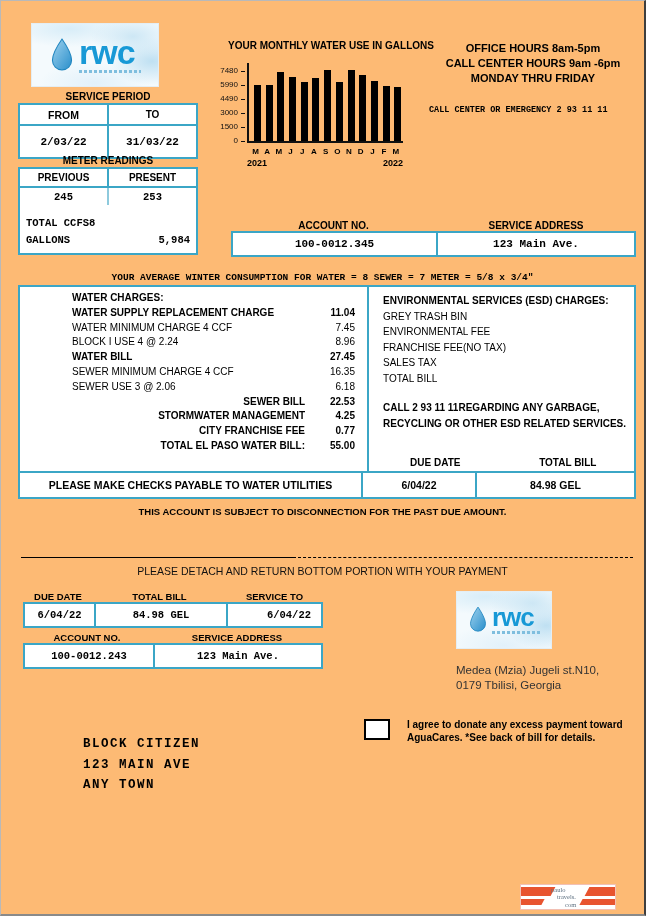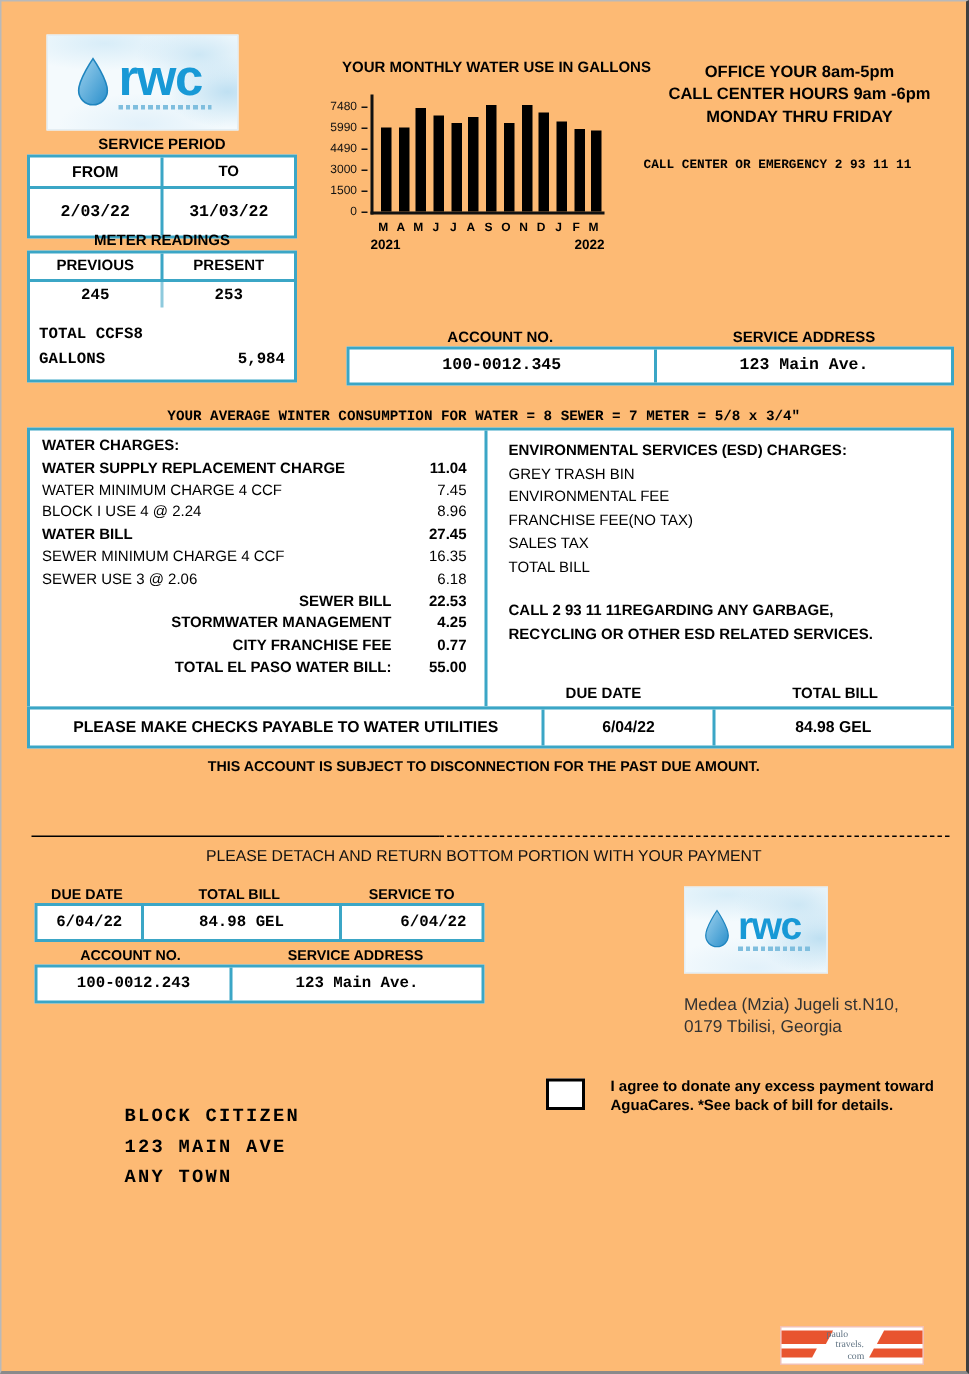--- a/index.html
+++ b/index.html
@@ -111,21 +111,21 @@
       <span class="logo-text-wrap">
         <span class="logo-brand">rwc</span>
         <span class="logo-tag"></span>
       </span>
     </div>
   </div>
 
   <div class="chart-title" style="left:204px; top:39px; width:252px;">YOUR MONTHLY WATER USE IN GALLONS</div>
 
   <div style="position:absolute; left:428px; top:40px; width:208px; text-align:center; font-weight:bold; font-size:11px; line-height:1.35;">
-    <div>OFFICE YOUR 8am-5pm</div>
+    <div>OFFICE HOURS 8am-5pm</div>
     <div>CALL CENTER HOURS 9am -6pm</div>
     <div>MONDAY THRU FRIDAY</div>
   </div>
   <div class="mono" style="position:absolute; left:428px; top:104px; width:210px; font-size:8.5px; font-weight:bold;">CALL CENTER OR EMERGENCY 2 93 11 11</div>
 
   <div class="sec-title" style="left:17px; top:90px; width:180px;">SERVICE PERIOD</div>
   <div class="tealbox" style="left:17px; top:102px; width:180px;text-align:center;">
     <div class="trow" style="height:19px;">
       <div class="tcell b" style="flex:1; font-size:10.5px;">FROM</div>
       <div class="tdiv-v"></div>
@@ -223,21 +223,21 @@
     <div class="trow" style="height:100%;">
       <div class="tcell mono b" style="width:203px; font-size:11px;">100-0012.345</div>
       <div class="tdiv-v"></div>
       <div class="tcell mono b" style="flex:1; font-size:11px;">123 Main Ave.</div>
     </div>
   </div>
 
   <div class="mono b center" style="position:absolute; top:271px; width:100%; font-size:9.5px;">YOUR AVERAGE WINTER CONSUMPTION FOR WATER = 8 SEWER = 7 METER = 5/8 x 3/4"</div>
 
   <div class="tealbox" style="left:17px; top:284px; width:618px; height:188px;">
-    <div style="display:flex; height:100%;">
+    <div style="display:flex; height:100%;margin-left:44px;">
       <div style="width:303px; padding:5px 6px 0 8px;">
           <div class="charge-row">
             <span class="c-label b">WATER CHARGES:</span>
             <span class="c-amount b"></span>
           </div>
           <div class="charge-row">
             <span class="c-label b">WATER SUPPLY REPLACEMENT CHARGE</span>
             <span class="c-amount b">11.04</span>
           </div>
           <div class="charge-row">

